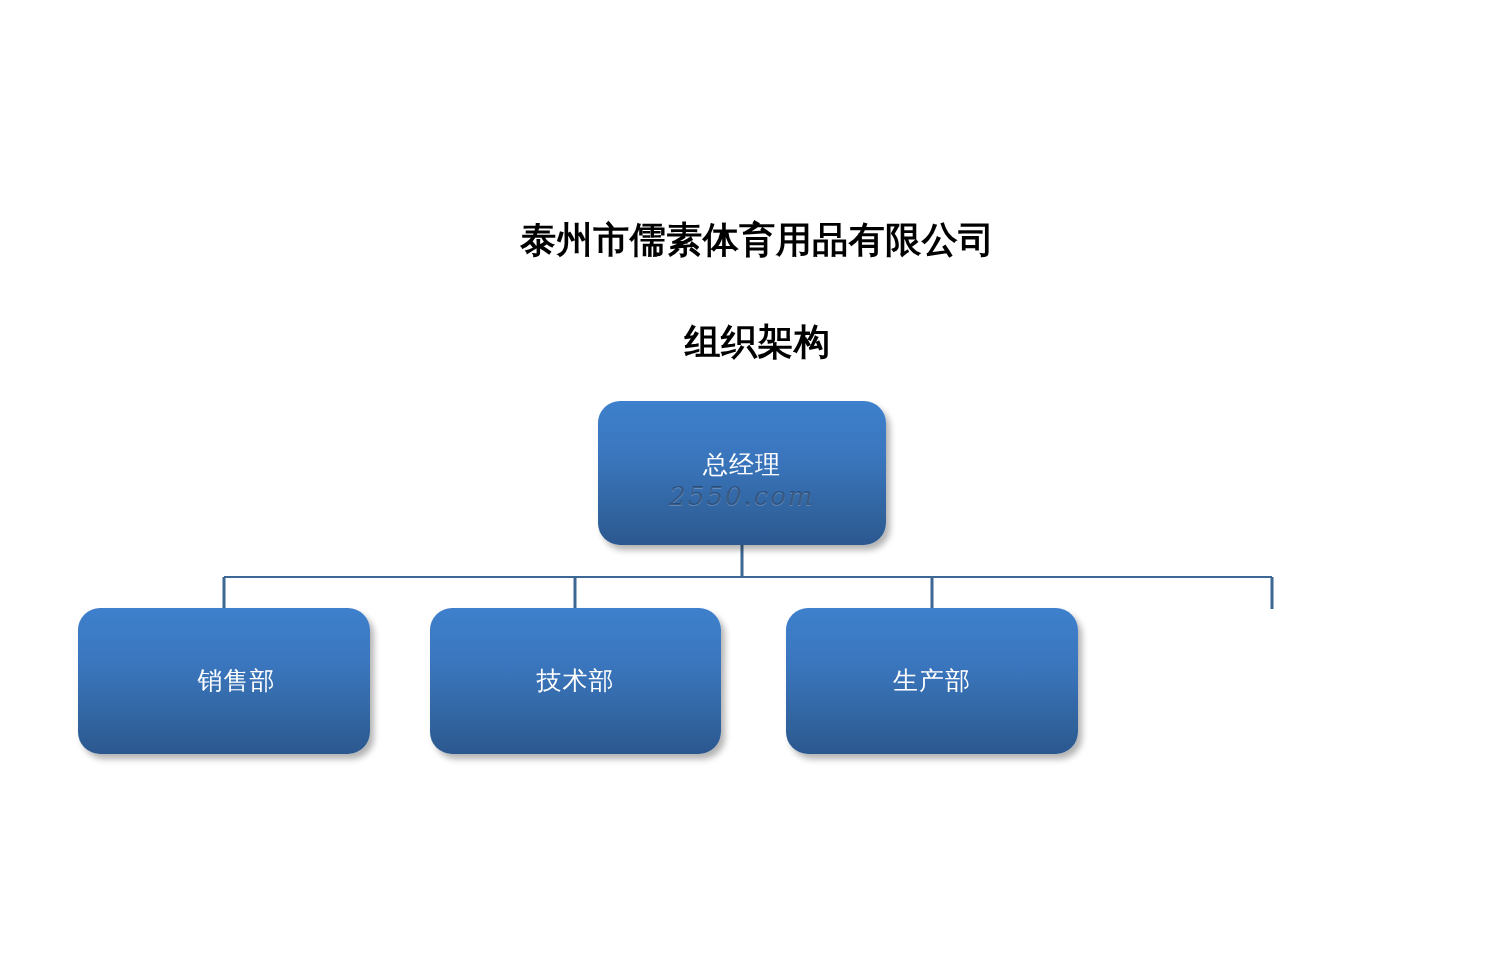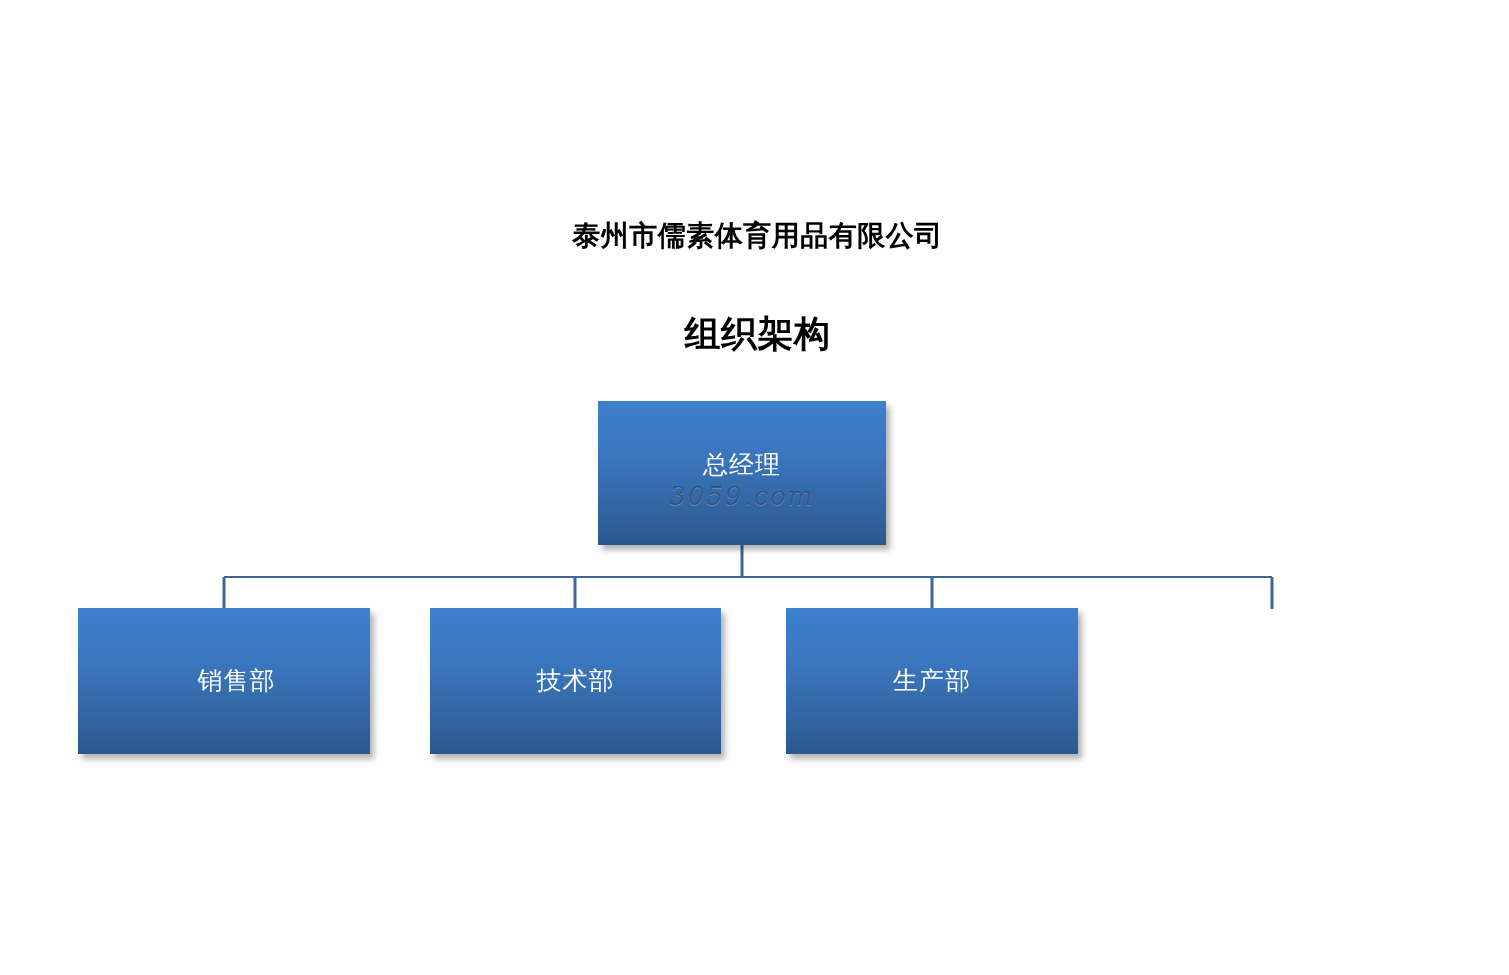--- a/index.html
+++ b/index.html
@@ -23,21 +23,21 @@
   .title-block {
     position: absolute;
     left: 0;
     top: 222px;
     width: 1509px;
     text-align: center;
     pointer-events: none;
   }
   .title-line1 {
     font-family: "Liberation Sans", "DejaVu Sans", sans-serif;
-    font-size: 28px;
+    font-size: 36px;
     font-weight: bold;
     color: #000000;
     letter-spacing: 0.5px;
     line-height: 1.0;
     margin: 0;
     padding-left: 6px;
   }
   .title-line2 {
     font-family: "Liberation Sans", "DejaVu Sans", sans-serif;
     font-size: 36px;
@@ -62,20 +62,21 @@
 
   
   .node {
     position: absolute;
     background: linear-gradient(to bottom, #3e80cc 0%, #3a76be 38%, #31649f 78%, #2b578f 100%);
     box-shadow: 4px 5px 6px rgba(0,0,0,0.30);
     display: flex;
     align-items: center;
     justify-content: center;
     box-sizing: border-box;
+    border-radius: 22px;
   }
   .node-label {
     font-family: "DejaVu Serif", "Liberation Serif", serif;
     color: #ffffff;
     font-size: 25px;
     letter-spacing: 1px;
     line-height: 1.1;
     text-align: center;
     position: relative;
     z-index: 2;
@@ -131,21 +132,21 @@
     <line x1="224" y1="577" x2="1272" y2="577" stroke="#3d6795" stroke-width="2"></line>
 
     <line x1="224" y1="577" x2="224" y2="609" stroke="#3d6795" stroke-width="3"></line>
     <line x1="575" y1="577" x2="575" y2="609" stroke="#3d6795" stroke-width="3"></line>
     <line x1="932" y1="577" x2="932" y2="609" stroke="#3d6795" stroke-width="3"></line>
     <line x1="1272" y1="577" x2="1272" y2="609" stroke="#3d6795" stroke-width="3"></line>
   </svg>
 
   <div class="node node-root">
     <span class="node-label">总经理</span>
-    <span class="watermark">3059.com</span>
+    <span class="watermark">2550.com</span>
   </div>
 
   <div class="node node-child node-child-0">
     <span class="node-label">销售部</span>
   </div>
 
   <div class="node node-child node-child-2">
     <span class="node-label">生产部</span>
   </div>
 

